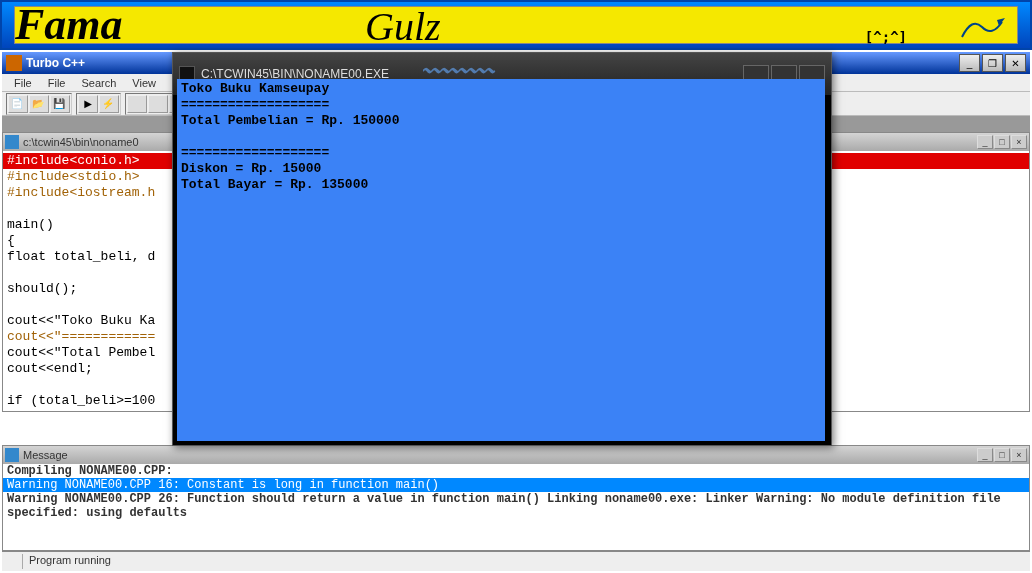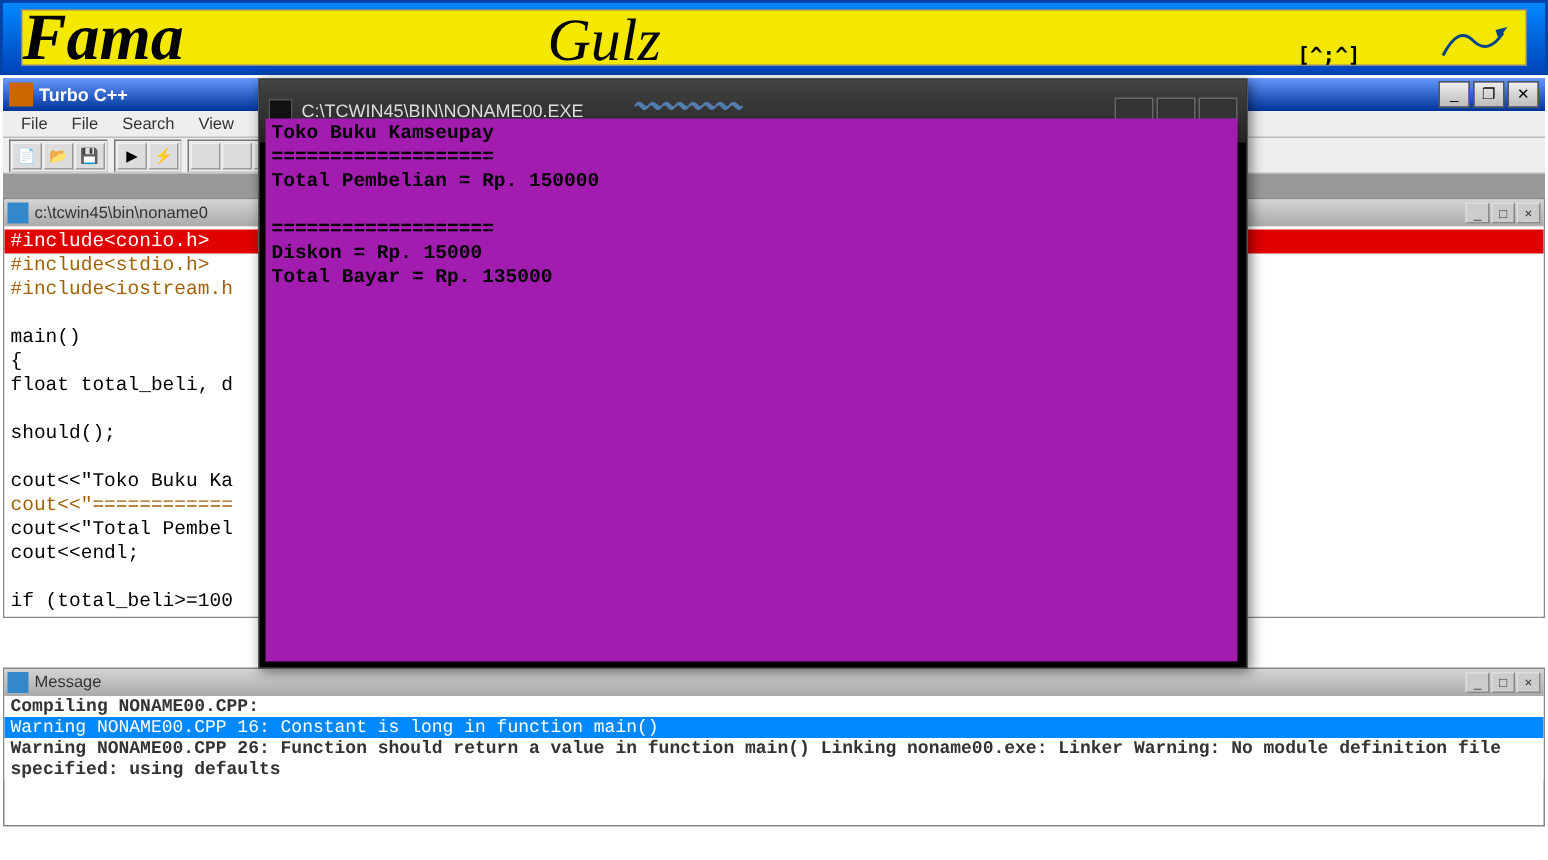--- a/index.html
+++ b/index.html
@@ -51,21 +51,21 @@
 .statusbar { position: absolute; left: 0; right: 0; bottom: 0; height: 20px; background: #eee; border-top: 1px solid #888; font-size: 11px; color: #333; padding: 2px 8px; display: flex; }
 .statusbar .cell { border-right: 1px solid #aaa; padding-right: 12px; margin-right: 6px; }
 
 .console-window { position: absolute; left: 172px; top: 52px; width: 660px; height: 394px; background: #000; border: 1px solid #555; box-shadow: 2px 2px 8px rgba(0,0,0,0.5); }
 .console-title { height: 42px; background: linear-gradient(to bottom,#444,#222); display: flex; align-items: center; padding: 0 6px; color: #ddd; font-size: 12px; }
 .console-title .cicon { width: 16px; height: 16px; background: #111; border: 1px solid #555; margin-right: 6px; }
 .console-title .ctitle { flex: 1; }
 .console-title .cbtns { display: flex; gap: 2px; }
 .console-title .cbtn { width: 26px; height: 18px; background: #333; border: 1px solid #666; }
 .console-title .deco { position: absolute; left: 250px; top: 2px; width: 160px; height: 22px; opacity: 0.6; color: #6af; font-size: 18px; overflow: hidden; }
-.console-body { background: #a21caf; position: absolute; top: 26px; left: 4px; right: 6px; bottom: 4px; font-family: 'Courier New', monospace; font-size: 13px; font-weight: bold; line-height: 16px; padding: 2px 4px; color: #000; white-space: pre; }
+.console-body { background: #3b82f6; position: absolute; top: 26px; left: 4px; right: 6px; bottom: 4px; font-family: 'Courier New', monospace; font-size: 13px; font-weight: bold; line-height: 16px; padding: 2px 4px; color: #000; white-space: pre; }
 </style>
 </head>
 <body>
 
 <div class="banner">
   <div class="banner-inner">
     <div class="banner-left">Fama</div>
     <div class="banner-center">Gulz</div>
     <div class="banner-emote">[^;^]</div>
     <div class="banner-swirl">
@@ -152,20 +152,24 @@
         <div class="mini-btn">□</div>
         <div class="mini-btn">×</div>
       </div>
     </div>
     <div class="msg-body"><span class="dark">Compiling NONAME00.CPP:</span>
 <span class="hl-blue">Warning NONAME00.CPP 16: Constant is long in function main()</span><span class="dark">Warning NONAME00.CPP 26: Function should return a value in function main()</span>
 <span class="dark">Linking noname00.exe:</span>
 <span class="dark">Linker Warning: No module definition file specified: using defaults</span></div>
   </div>
 
+  <div class="statusbar">
+    <div class="cell" style="width:12px;"></div>
+    <div>Program running</div>
+  </div>
 </div>
 
 <div class="console-window">
   <div class="console-title">
     <div class="cicon"></div>
     <div class="ctitle">C:\TCWIN45\BIN\NONAME00.EXE</div>
     <div class="deco">〰〰〰〰</div>
     <div class="cbtns">
       <div class="cbtn"></div>
       <div class="cbtn"></div>

